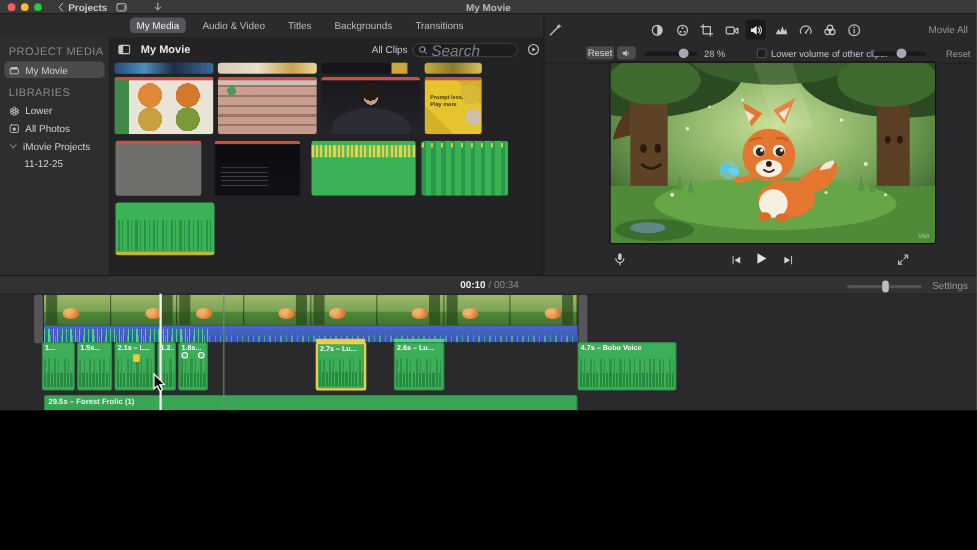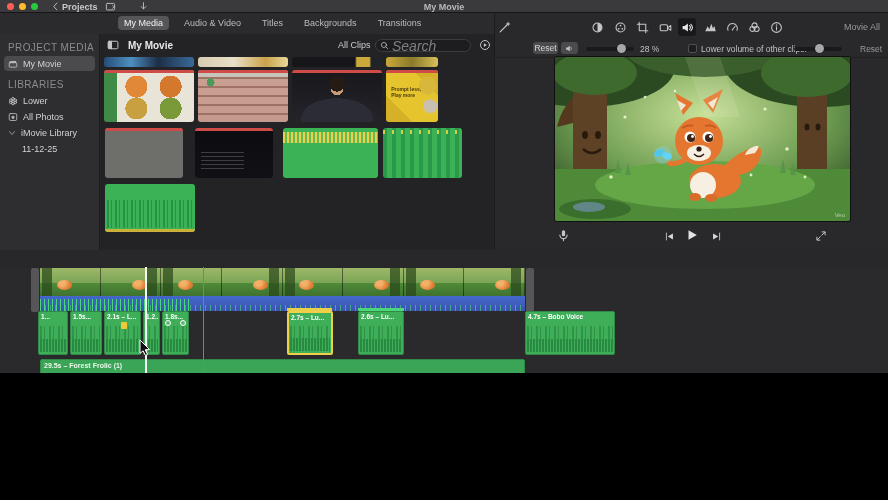--- a/index.html
+++ b/index.html
@@ -253,21 +253,21 @@
               </svg>
             </span>
             <span>All Photos</span>
           </div>
           <div class="sb-item">
             <span class="icon">
               <svg width="8" height="8" viewBox="0 0 16 16" fill="none" stroke="#c6c6c8" stroke-width="1.3" stroke-linecap="round" stroke-linejoin="round">
                 <path d="M3 5 L8 11 L13 5"></path>
               </svg>
             </span>
-            <span>iMovie Library</span>
+            <span>iMovie Projects</span>
           </div>
           <div class="sb-item indent">
             <span>11-12-25</span>
           </div>
         </div>
     </div>
 
     <div class="browser"></div>
     <div class="br-head">
       <span class="tb-icon" style="left:6px;top:2px">
@@ -517,20 +517,31 @@
       <span class="tr-ic" style="left:318px;top:3px">
           <svg width="12" height="12" viewBox="0 0 16 16" fill="none" stroke="#c6c6c8" stroke-width="1.3" stroke-linecap="round" stroke-linejoin="round">
             <path d="M9.5 2.5 h4 v4"></path>
             <path d="M13 3 L9 7"></path>
             <path d="M6.5 13.5 h-4 v-4"></path>
             <path d="M3 13 L7 9"></path>
           </svg>
         </span>
     </div>
 
+    <div class="tl-toolbar">
+      <span class="time-disp">
+        <span class="time-cur">00:10</span>
+        <span>/</span>
+        <span>00:34</span>
+      </span>
+      <span class="zoom-track">
+          <span class="zoom-knob"></span>
+        </span>
+      <span class="settings-lbl">Settings</span>
+    </div>
 
     <div class="timeline">
       <span class="trim-cap" style="left:31px"></span>
       <span class="trim-cap" style="left:526px"></span>
       <div class="filmstrip" id="filmstrip">
           <div class="frame"></div>
           <div class="frame"></div>
           <div class="frame"></div>
           <div class="frame"></div>
           <div class="frame"></div>

